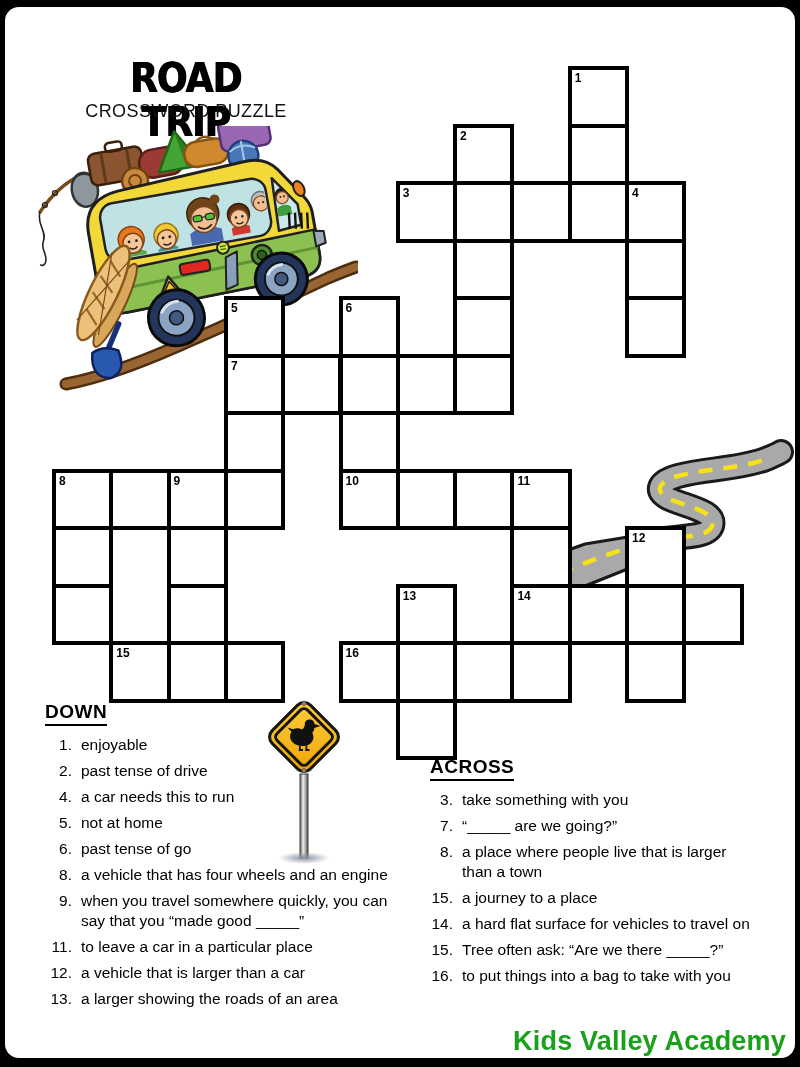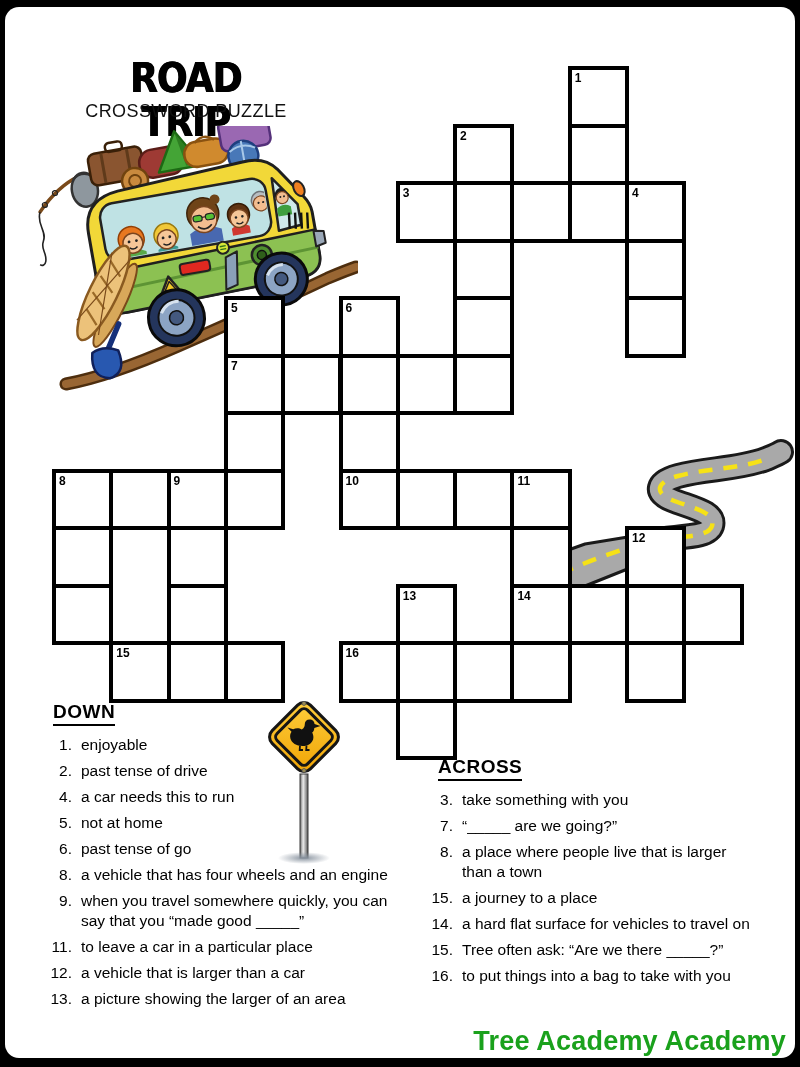--- a/index.html
+++ b/index.html
@@ -11,21 +11,21 @@
          font-family:"DejaVu Sans",sans-serif;font-weight:bold;font-size:40px;line-height:44px;
          letter-spacing:-1px;transform:scaleX(.9);color:#000;
          text-shadow:.6px 0 0 #000,-.6px 0 0 #000;}
   .subtitle{position:absolute;left:70px;top:101px;width:232px;text-align:center;
             font-size:18px;letter-spacing:.4px;color:#111;}
   
   .cell{position:absolute;background:#fff;border:4px solid #000;box-sizing:border-box;}
   .cellnum{position:absolute;left:3px;top:1px;font-size:12px;font-weight:bold;color:#000;line-height:14px;}
   
   .clues{position:absolute;color:#000;}
-  .clues h2{font-size:19px;font-weight:bold;margin:0 0 9px 13px;display:inline-block;
+  .clues h2{font-size:19px;font-weight:bold;margin:0 0 9px 5px;display:inline-block;
             border-bottom:2.5px solid #000;padding-bottom:1px;letter-spacing:.5px;}
   .clue-list{display:block;}
   .clue{display:flex;margin-bottom:6px;font-size:15.5px;line-height:20px;}
   .clue-num{flex:0 0 32px;width:32px;text-align:right;margin-right:9px;}
   #across-clues .clue-num{flex:0 0 28px;width:28px;}
   .clue-text{white-space:pre-line;}
   
   .footer{position:absolute;right:14px;top:1026px;font-size:27px;font-weight:bold;
           letter-spacing:.2px;color:var(--footer-green,#1aa11c);}
   svg{display:block;}
@@ -324,21 +324,21 @@
         <div class="clue">
           <span class="clue-num">11.</span>
           <span class="clue-text">to leave a car in a particular place</span>
         </div>
         <div class="clue">
           <span class="clue-num">12.</span>
           <span class="clue-text">a vehicle that is larger than a car</span>
         </div>
         <div class="clue">
           <span class="clue-num">13.</span>
-          <span class="clue-text">a picture showing the larger of an area</span>
+          <span class="clue-text">a larger showing the roads of an area</span>
         </div>
       </div>
   </section>
 
   <section class="clues" id="across-clues" style="left:425px;top:756px;width:368px">
     <h2>ACROSS</h2>
     <div class="clue-list" id="across-list">
         <div class="clue">
           <span class="clue-num">3.</span>
           <span class="clue-text">take something with you</span>
@@ -364,14 +364,14 @@
           <span class="clue-num">15.</span>
           <span class="clue-text">Tree often ask: “Are we there _____?”</span>
         </div>
         <div class="clue">
           <span class="clue-num">16.</span>
           <span class="clue-text">to put things into a bag to take with you</span>
         </div>
       </div>
   </section>
 
-  <div class="footer" id="footer-brand">Tree Academy Academy</div>
+  <div class="footer" id="footer-brand">Kids Valley Academy</div>
 </div>
 
 </body></html>

